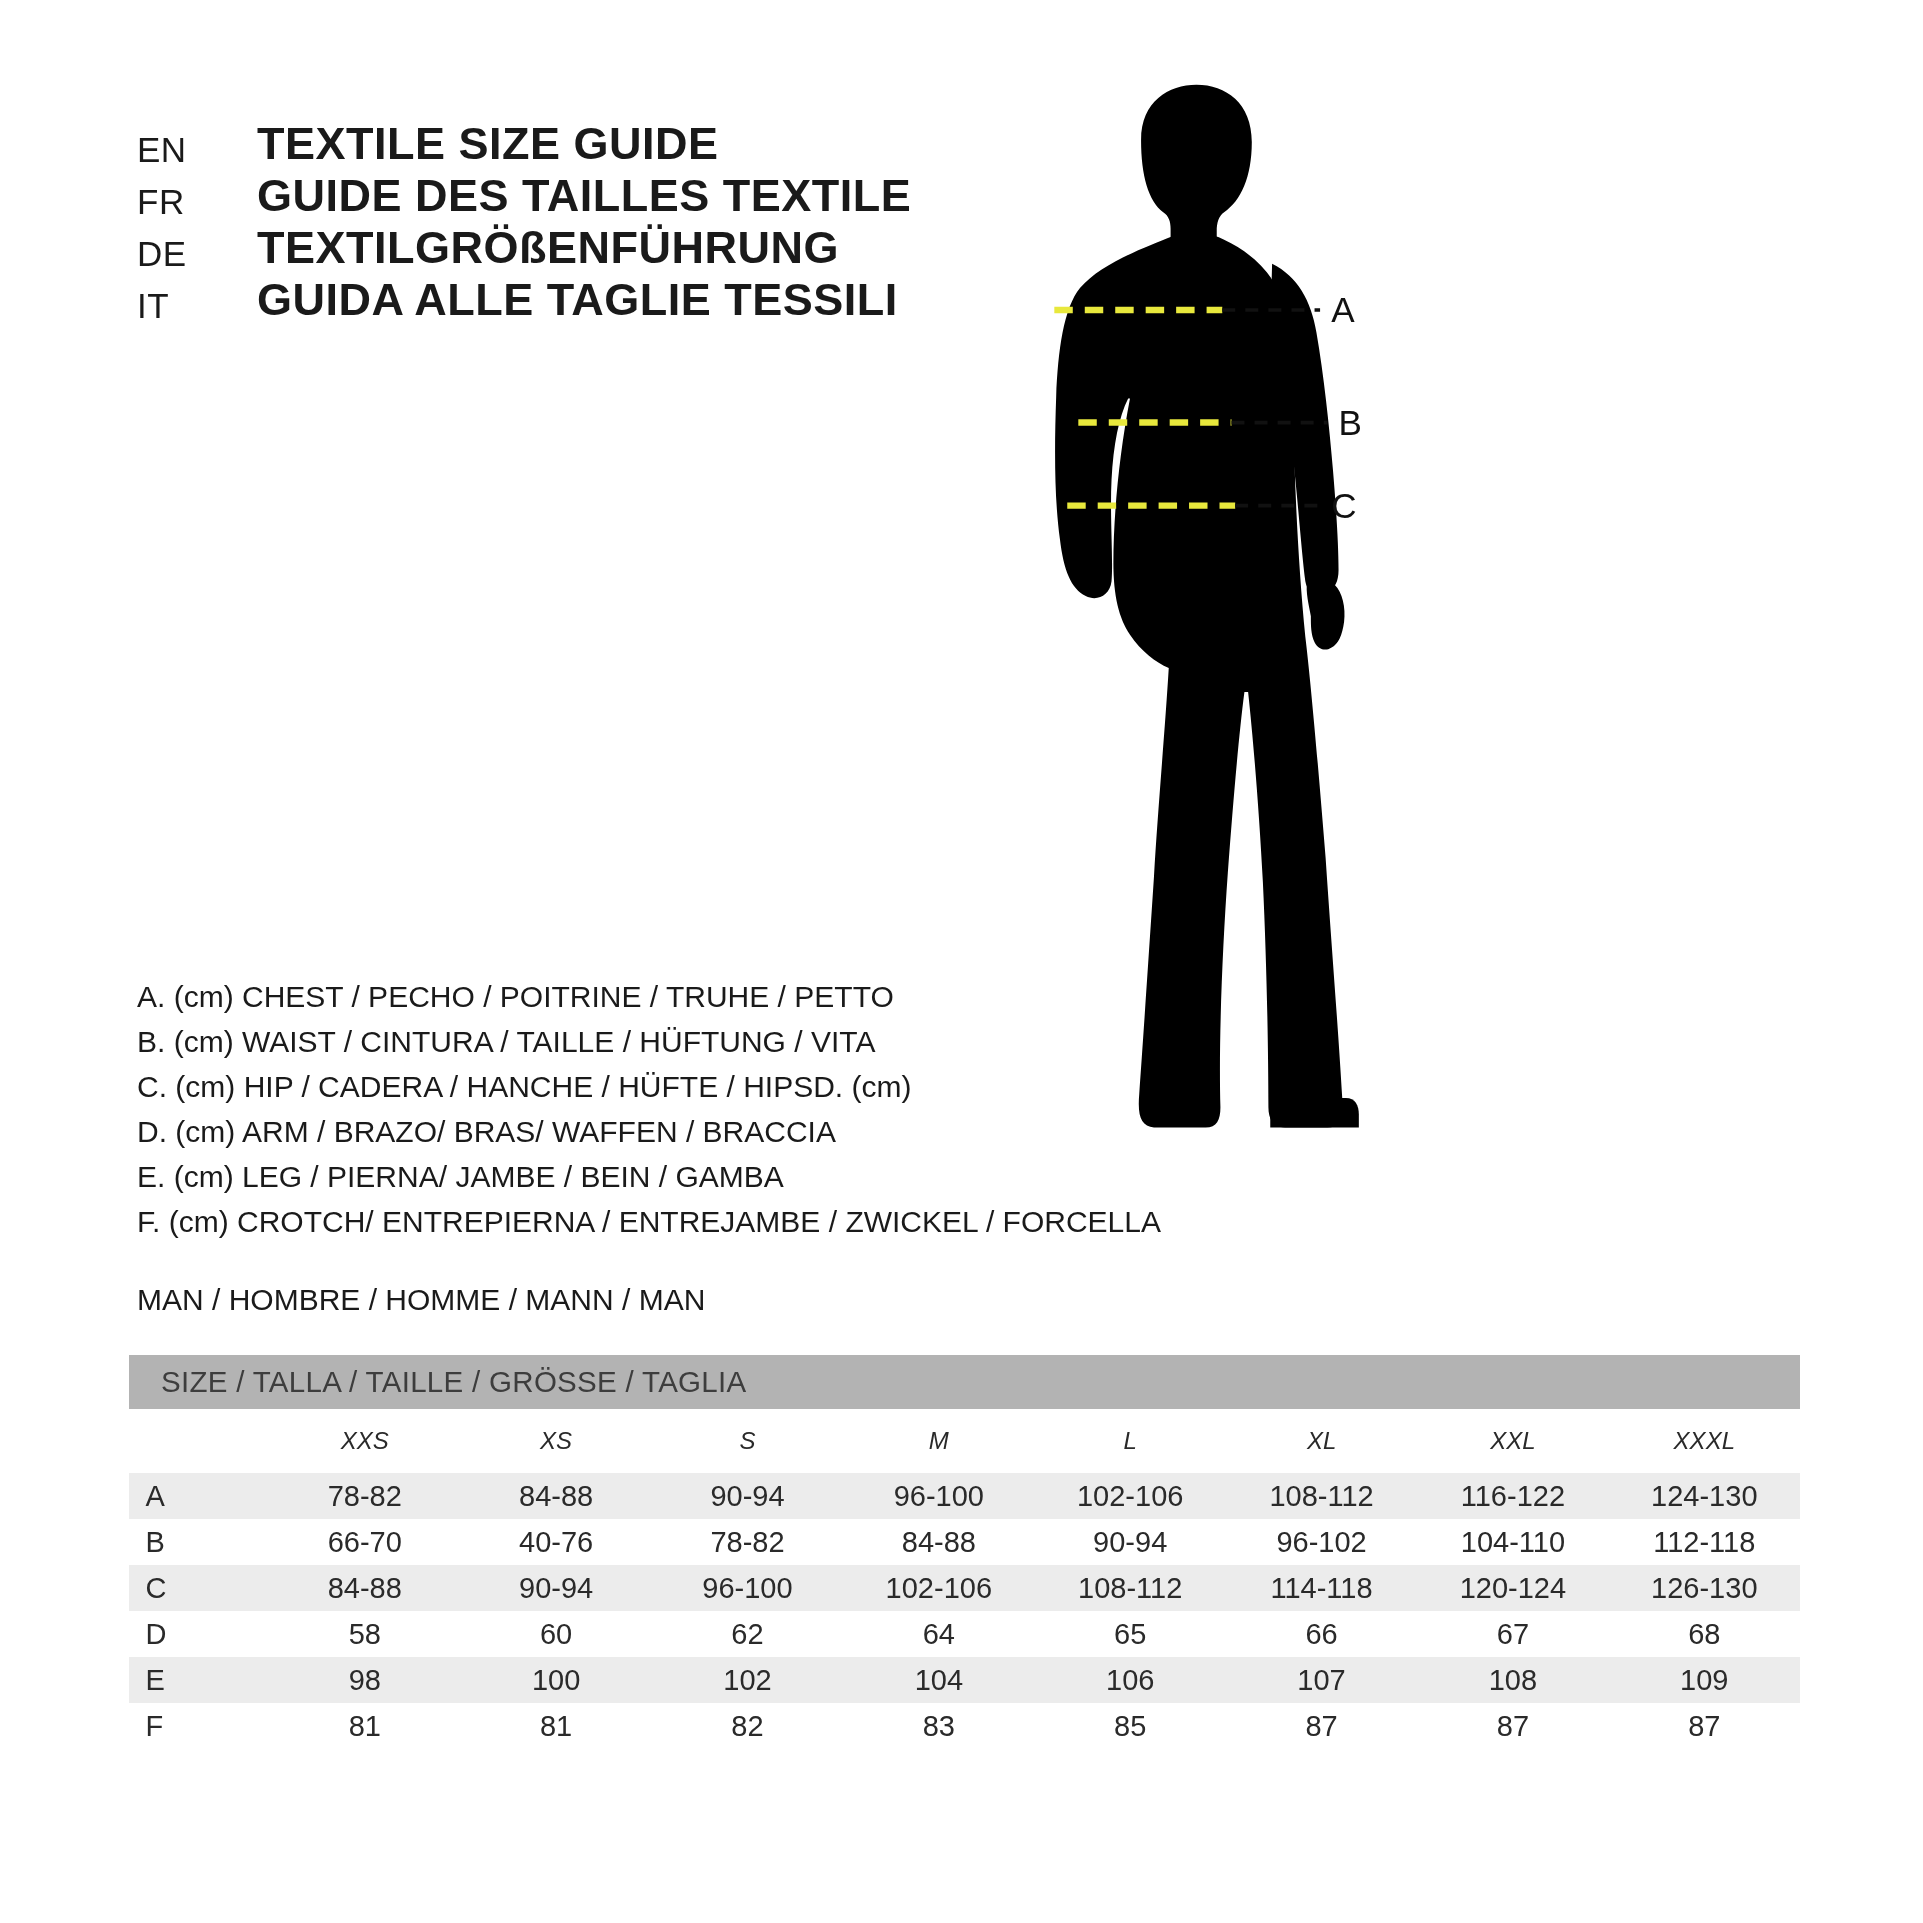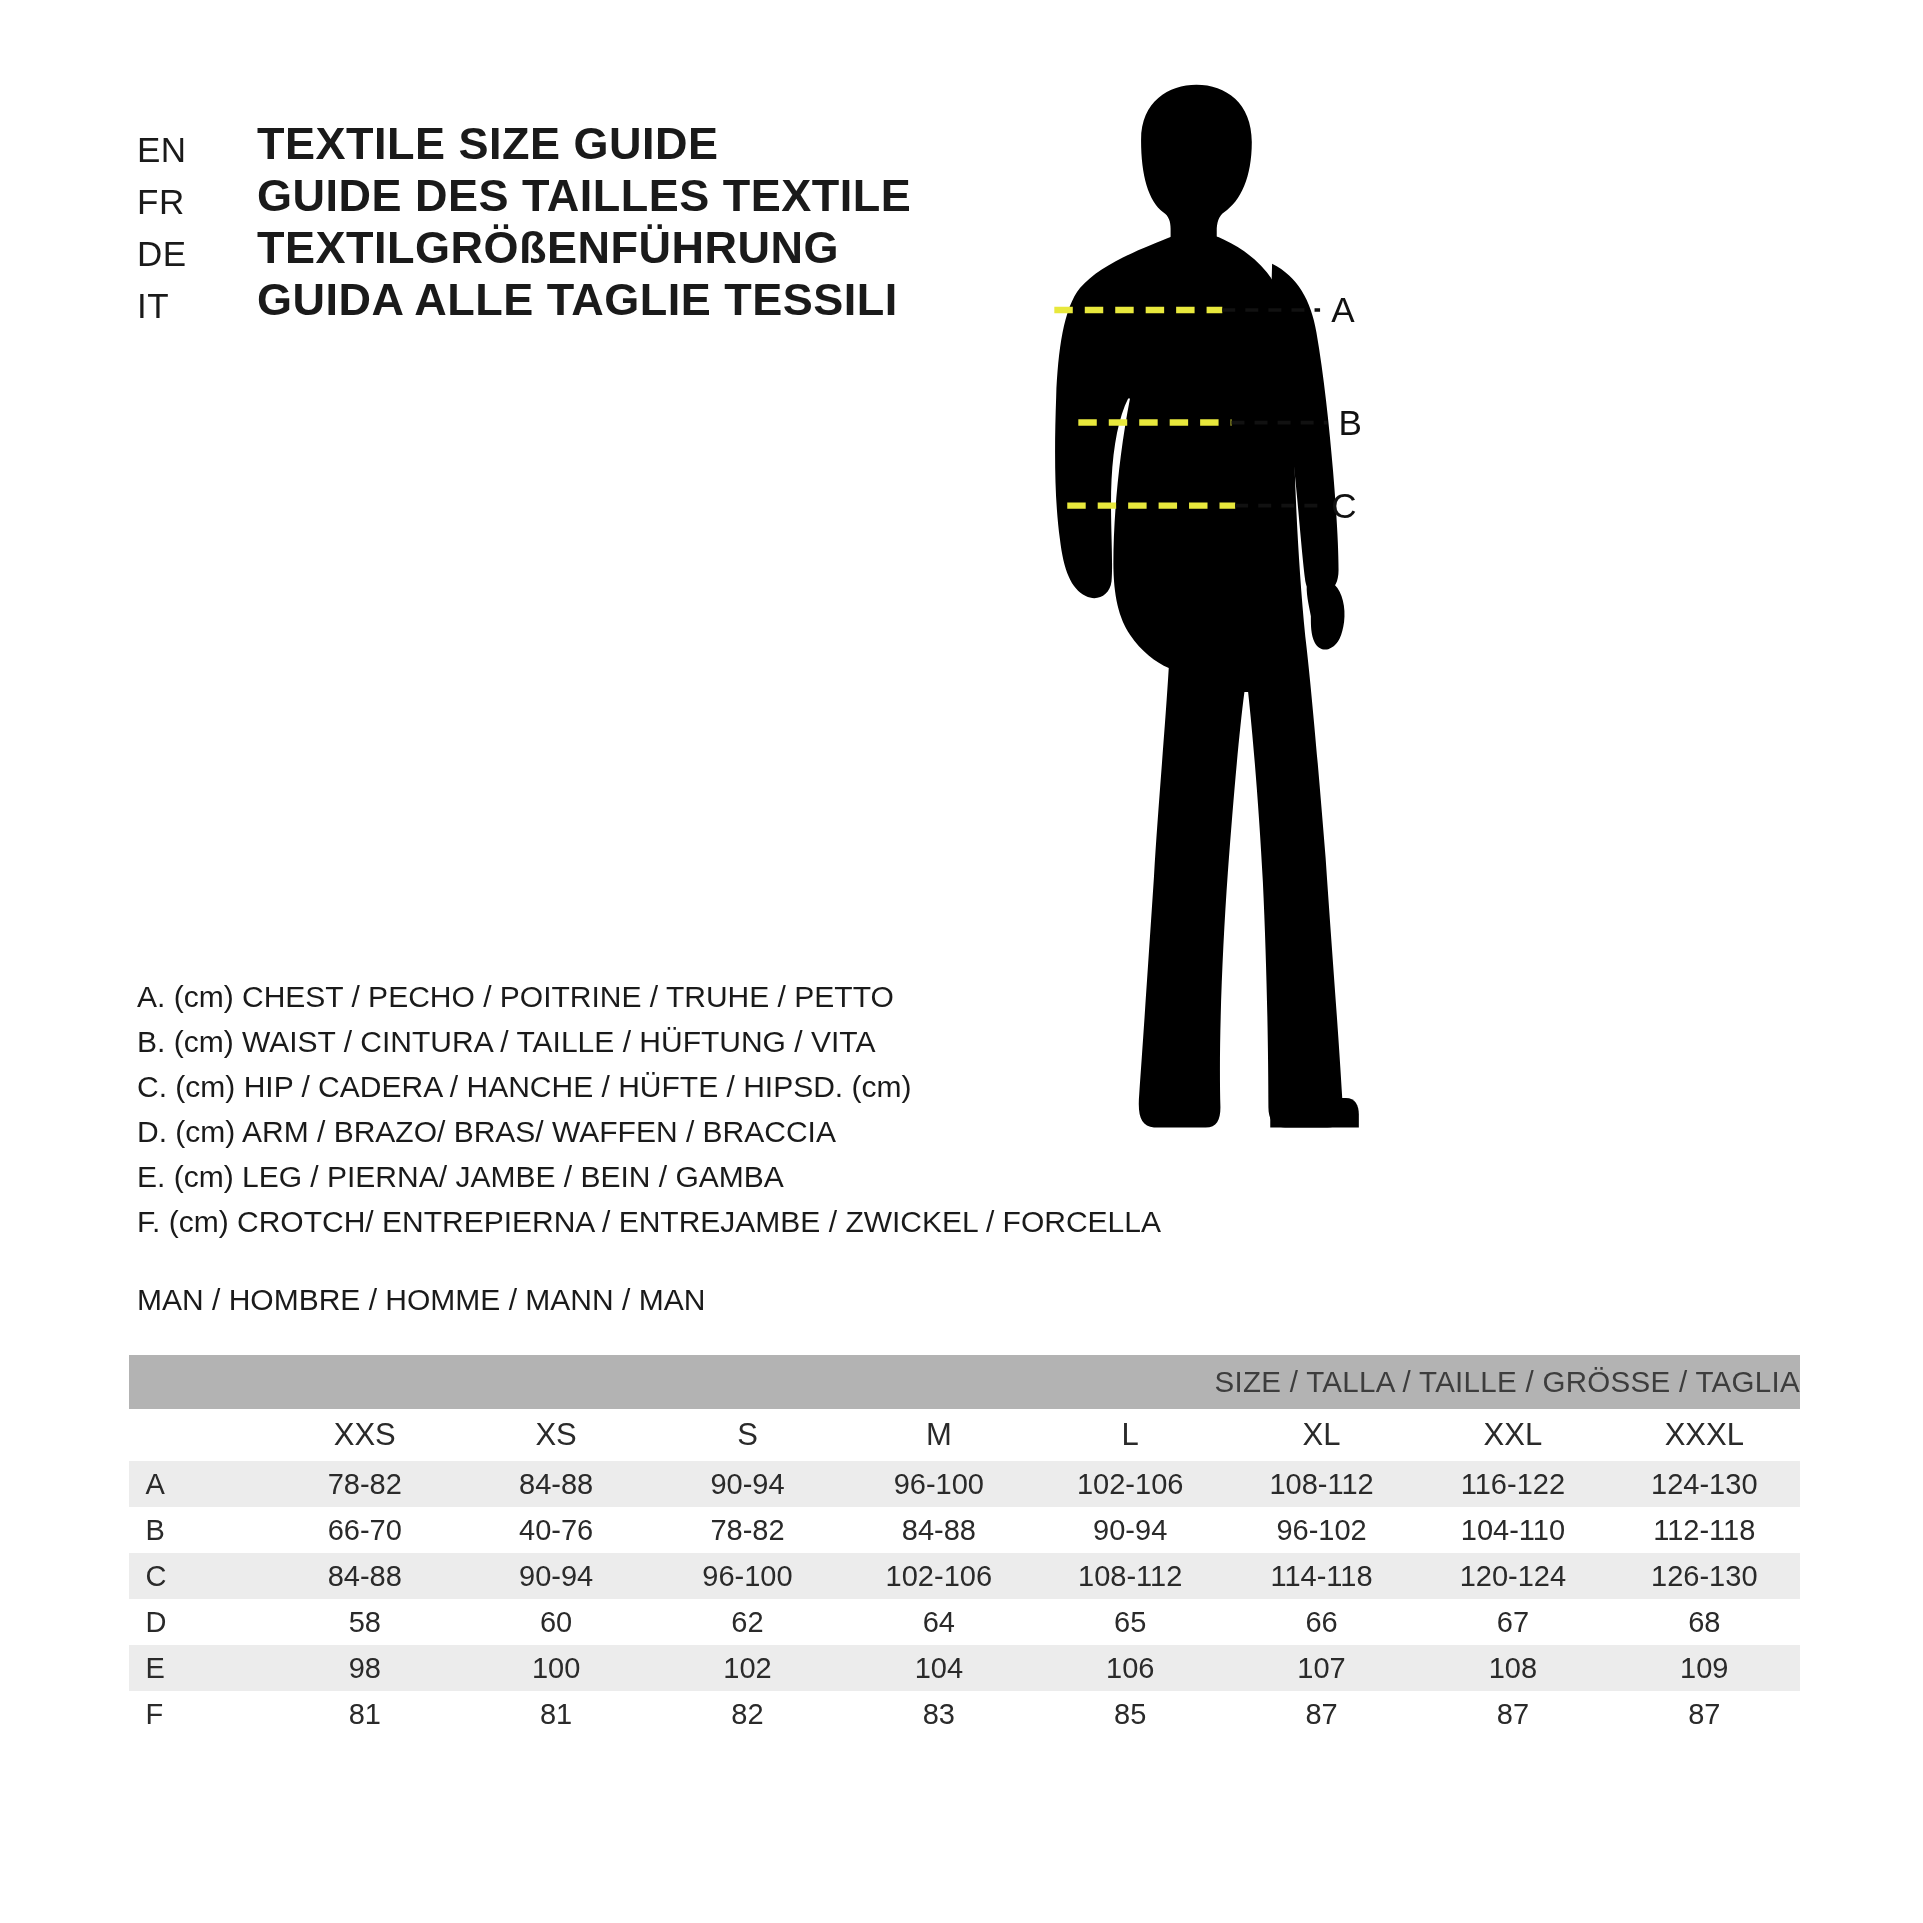--- a/index.html
+++ b/index.html
@@ -79,41 +79,42 @@
   }
   #size-table td, #size-table th {
     padding: 0;
     font-weight: normal;
     text-align: center;
     height: 46px;
     color: #2a2a2a;
   }
   #size-table .hdr-band td {
     background: #b3b3b3;
-    text-align: right;
+    text-align: left;
     padding-left: 32px;
     font-size: 29.5px;
     height: 54px;
     color: #3d3d3d;
     letter-spacing: 0.3px;
   }
   #size-table tr.shade td {
     background: #ececec;
   }
   #size-table td.rowlabel {
     text-align: left;
     padding-left: 16.6px;
     width: 102px;
   }
   #size-table td.sizecol {
     width: 162px;
   }
   #size-table tr.sizes td {
-    height: 52px;
-    font-size: 31px;
+    height: 64px;
+    font-size: 24px;
+    font-style: italic;
   }
 </style>
 </head>
 <body>
 
 <div id="lang-block">
   <div class="lang-row">
     <div class="lang-code">EN</div>
     <div class="lang-text">TEXTILE SIZE GUIDE</div>
   </div>

